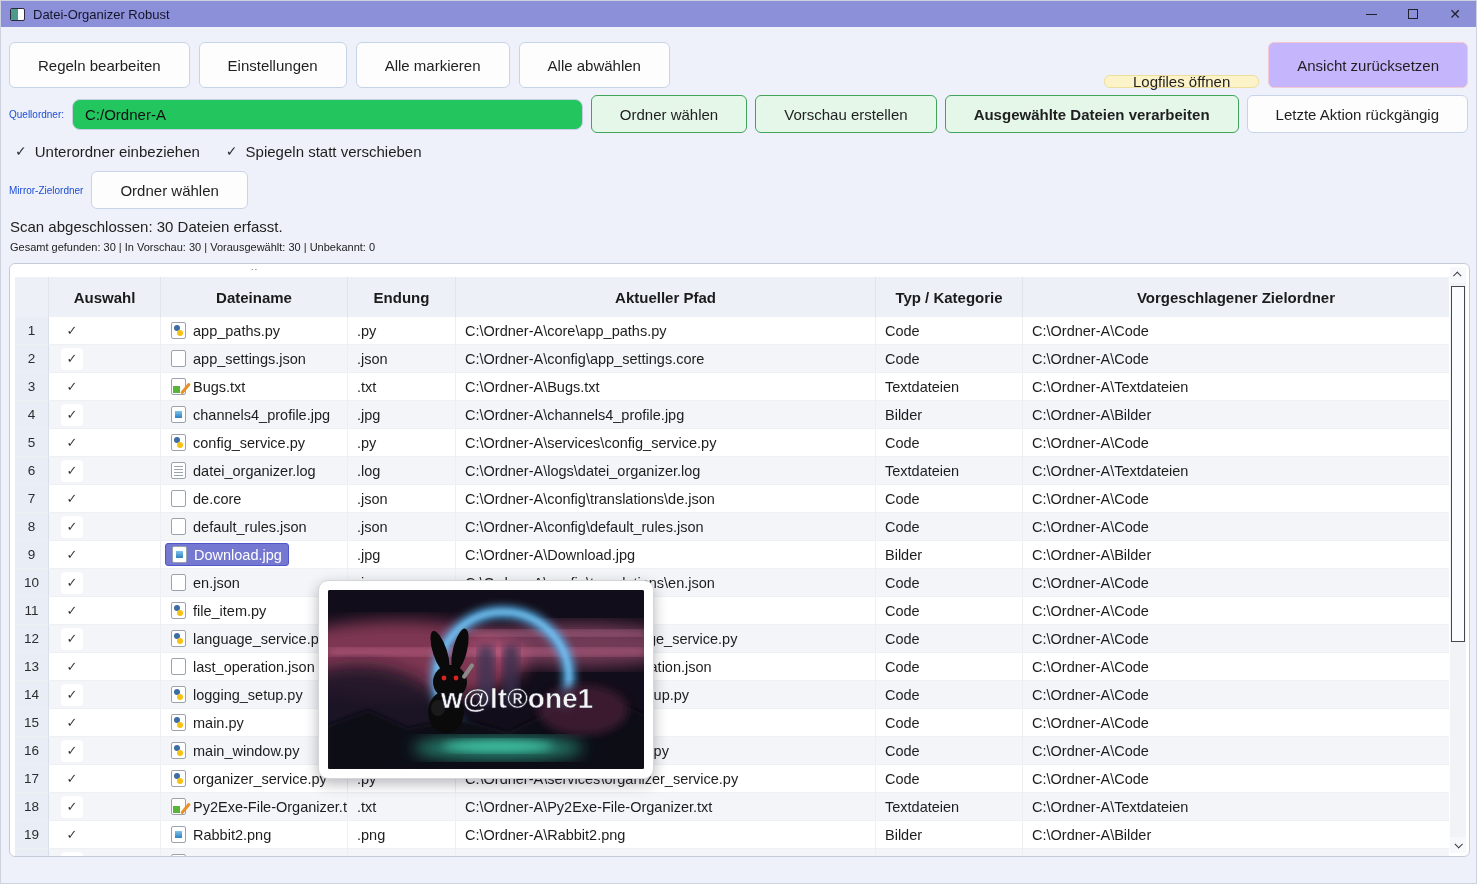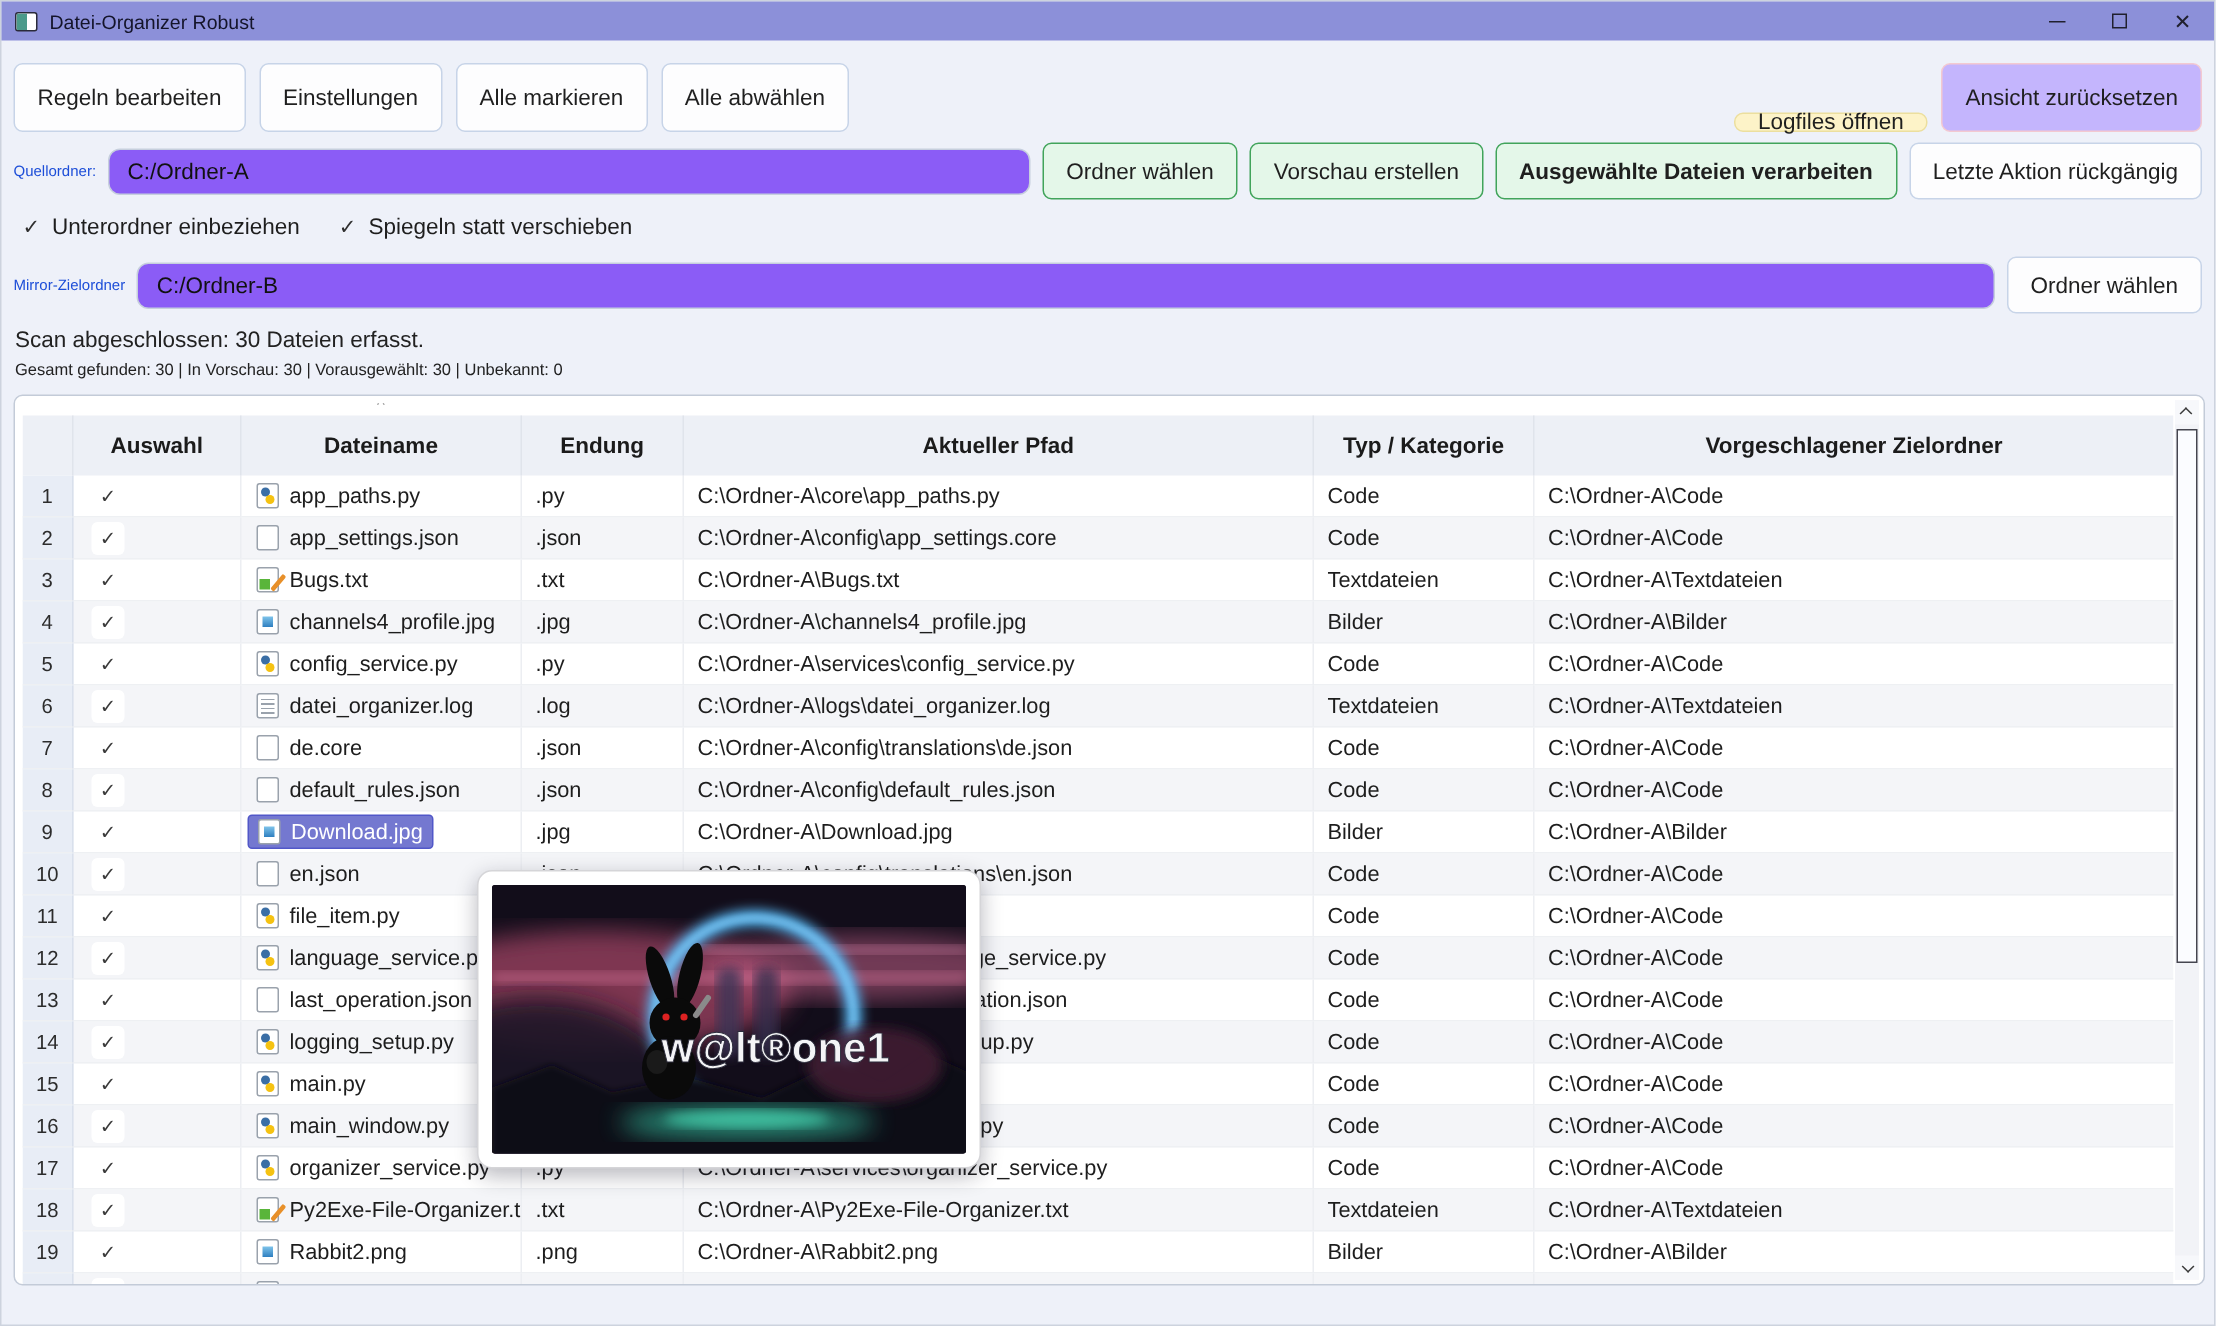--- a/index.html
+++ b/index.html
@@ -16,33 +16,33 @@
   .title-text { margin-left:8px; font-size:13px; color:#14142a; }
   .win-controls { margin-left:auto; display:flex; height:100%; }
   .win-btn { width:42px; height:100%; display:flex; align-items:center; justify-content:center; cursor:default; }
   .glyph-min { width:11px; height:0; border-top:1.6px solid #20202e; display:block; }
   .glyph-max { width:10px; height:10px; border:1.6px solid #20202e; display:block; }
   .glyph-close { font-size:14px; color:#20202e; line-height:1; }
 
   
   .toolbar { position:absolute; top:41px; left:8px; right:8px; height:46px; display:flex; gap:9px; }
   .btn { background:#fdfdfe; border:1px solid #c7d4e8; border-radius:6px; font-size:15px; color:#1f1f1f;
-    display:flex; align-items:center; justify-content:center; padding:0 15px; cursor:default; white-space:nowrap; }
+    display:flex; align-items:center; justify-content:center; padding:0 28px; cursor:default; white-space:nowrap; }
   .btn.yellow { background:#fdf3c8; border-color:#ecdf9e;margin-top:33px; }
   .btn.pink   { background:#c4b5fd; border-color:#f3c9d1; }
   .btn.green  { background:#e4f7e9; border:1.5px solid #41a45b; }
   .btn.green.bold { font-weight:bold; }
   .tb-spacer { flex:1; }
 
   
   .row-abs { position:absolute; left:8px; right:8px; display:flex; align-items:center; gap:8px; }
   .source-row { top:92px; height:42px; }
   .mirror-row { top:170px; height:38px; }
   .field-label { font-size:10px; color:#1d4ed8; white-space:nowrap; }
-  .text-input { height:31px; background:#8b5cf6; border:1px solid #c6cfdd; border-radius:8px;
+  .text-input { height:31px; background:#22c55e; border:1px solid #c6cfdd; border-radius:8px;
     font-size:15px; padding:0 12px; color:#111; font-family:"Liberation Sans",sans-serif; }
   .source-row .text-input { width:706px; }
   .mirror-row .text-input { flex:1; }
   .row-abs .btn { height:38px; }
 
   
   .options-row { position:absolute; top:139px; left:14px; height:22px; display:flex; gap:26px; align-items:center; }
   .chk { display:flex; align-items:center; gap:8px; font-size:15px; cursor:default; }
   .chk .tick { color:#2f2f2f; font-size:14px; }
 
@@ -154,21 +154,20 @@
       <span>Unterordner einbeziehen</span>
     </div>
     <div class="chk">
       <span class="tick">✓</span>
       <span>Spiegeln statt verschieben</span>
     </div>
   </div>
 
   <div class="row-abs mirror-row">
     <span class="field-label">Mirror-Zielordner</span>
-    <input class="text-input" value="C:/Ordner-B" style="">
     <div class="btn">Ordner wählen</div>
   </div>
 
   <div class="status1">Scan abgeschlossen: 30 Dateien erfasst.</div>
   <div class="status2">Gesamt gefunden: 30 | In Vorschau: 30 | Vorausgewählt: 30 | Unbekannt: 0</div>
 
   <div class="table-wrap">
     <div class="table-inner">
       <div class="thead">
         <div class="th c-num"></div>

